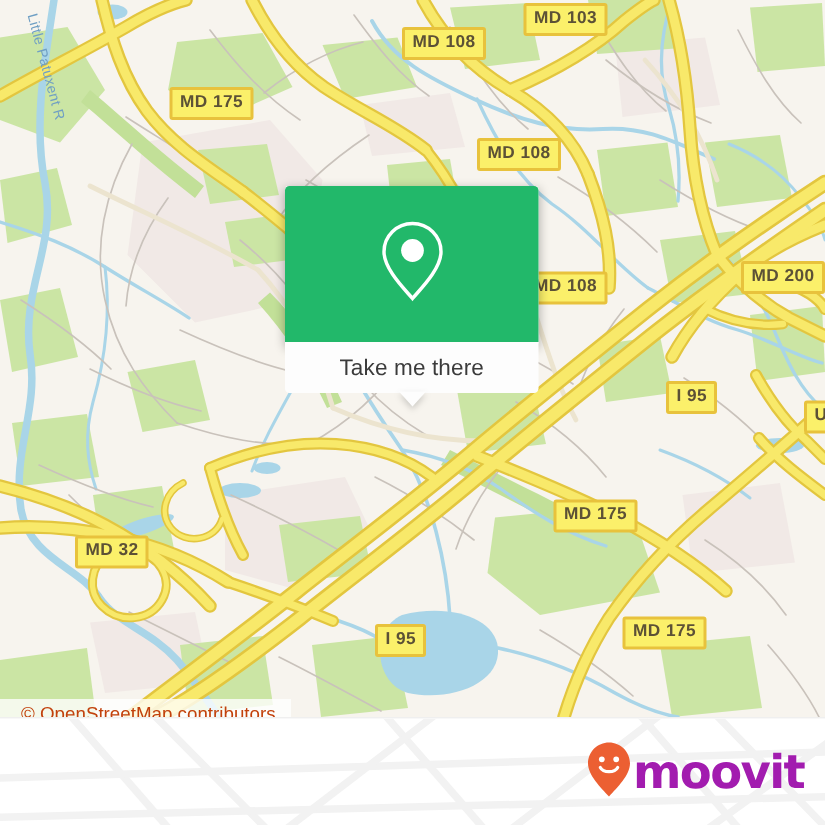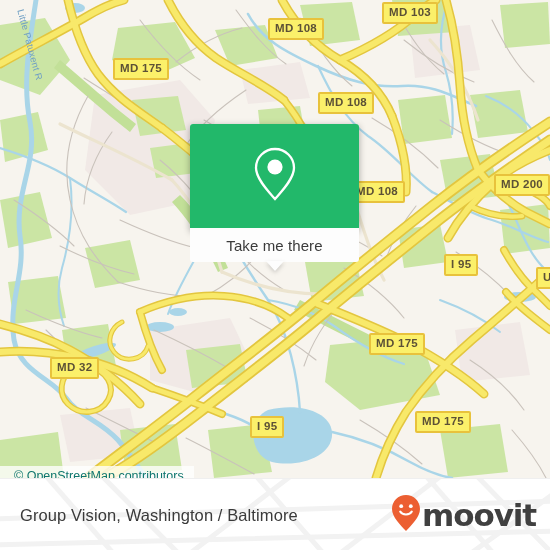--- a/index.html
+++ b/index.html
@@ -91,21 +91,21 @@
   }
 
   
   #attrib {
     position: absolute;
     left: 0; top: 466px;
     height: 20px;
     padding: 0 10px 0 14px;
     display: flex; align-items: center;
     background: rgba(255,255,255,.78);
-    color: #0f766e;
+    color: #c2410c;
     font-size: 12.5px;
     z-index: 50;
   }
 
   
   #footer {
     position: absolute; left: 0; top: 478px;
     width: 550px; height: 72px;
     background: #ffffff;
     overflow: hidden;
@@ -121,21 +121,21 @@
     letter-spacing: .1px;
     z-index: 3;
   }
   #logo {
     position: absolute;
     right: 14px; top: 0; height: 72px;
     display: flex; align-items: center;
     z-index: 3;
   }
   #logo-word {
-    color: #404040;
+    color: #a21caf;
     font-size: 31px;
     font-weight: bold;
     letter-spacing: -1.1px;
     line-height: 31px;
     margin-left: 1px;
     font-family: "DejaVu Sans", sans-serif;
   }
 </style>
 </head>
 <body>
@@ -359,21 +359,21 @@
         <path d="M122,322 C110,328 106,342 114,352 C124,364 144,360 148,346" stroke-width="2.8"></path>
         <path d="M504,250 C514,268 524,282 538,294 C544,300 548,304 550,306" stroke-width="5"></path>
         <path d="M550,330 C534,318 518,306 506,292" stroke-width="5"></path>
         <path d="M496,190 C512,186 528,188 540,196 C546,200 549,204 550,206" stroke-width="5"></path>
         <path d="M470,206 C486,214 504,218 522,216" stroke-width="4.2"></path>
       </g>
     </svg>
 
     <div class="riverlabel" style="left:26px; top:8px; transform: rotate(75deg);">Little Patuxent R</div>
 
-    <div class="shield" style="left:382px; top:2px;">MD 103</div>
+    <div class="shield" style="left:349px; top:2px;">MD 103</div>
     <div class="shield" style="left:268px; top:18px;">MD 108</div>
     <div class="shield" style="left:113px; top:58px;">MD 175</div>
     <div class="shield" style="left:318px; top:92px;">MD 108</div>
     <div class="shield" style="left:349px; top:181px; z-index:13;">MD 108</div>
     <div class="shield" style="left:494px; top:174px;">MD 200</div>
     <div class="shield" style="left:444px; top:254px;">I 95</div>
     <div class="shield" style="left:536px; top:267px;">US</div>
     <div class="shield" style="left:369px; top:333px;">MD 175</div>
     <div class="shield" style="left:50px; top:357px;">MD 32</div>
     <div class="shield" style="left:415px; top:411px;">MD 175</div>
@@ -410,23 +410,20 @@
         <path d="M420,-10 L500,82"></path>
         <path d="M470,-10 L548,70"></path>
         <path d="M-10,40 L560,22"></path>
         <path d="M-10,66 L560,52"></path>
         <path d="M180,82 L300,-10"></path>
         <path d="M330,82 L450,-10"></path>
         <path d="M460,82 L552,16"></path>
       </g>
     </svg>
 
-    <div id="footer-title">
-      <span>Group Vision, Washington / Baltimore</span>
-    </div>
 
     <div id="logo">
       <span>
         <svg width="30" height="38" viewBox="0 0 30 38" aria-hidden="true">
           <path d="M15 1 C7.3 1 1 7.2 1 14.9 C1 23 9.5 31 15 37 C20.5 31 29 23 29 14.9 C29 7.2 22.7 1 15 1 Z" fill="#ec5f32"></path>
           <circle cx="10.2" cy="12.2" r="1.9" fill="#ffffff"></circle>
           <circle cx="19.8" cy="12.2" r="1.9" fill="#ffffff"></circle>
           <path d="M9.2 17.6 C11.2 21.4 18.8 21.4 20.8 17.6" fill="none" stroke="#ffffff" stroke-width="2.1" stroke-linecap="round"></path>
         </svg>
       </span>

